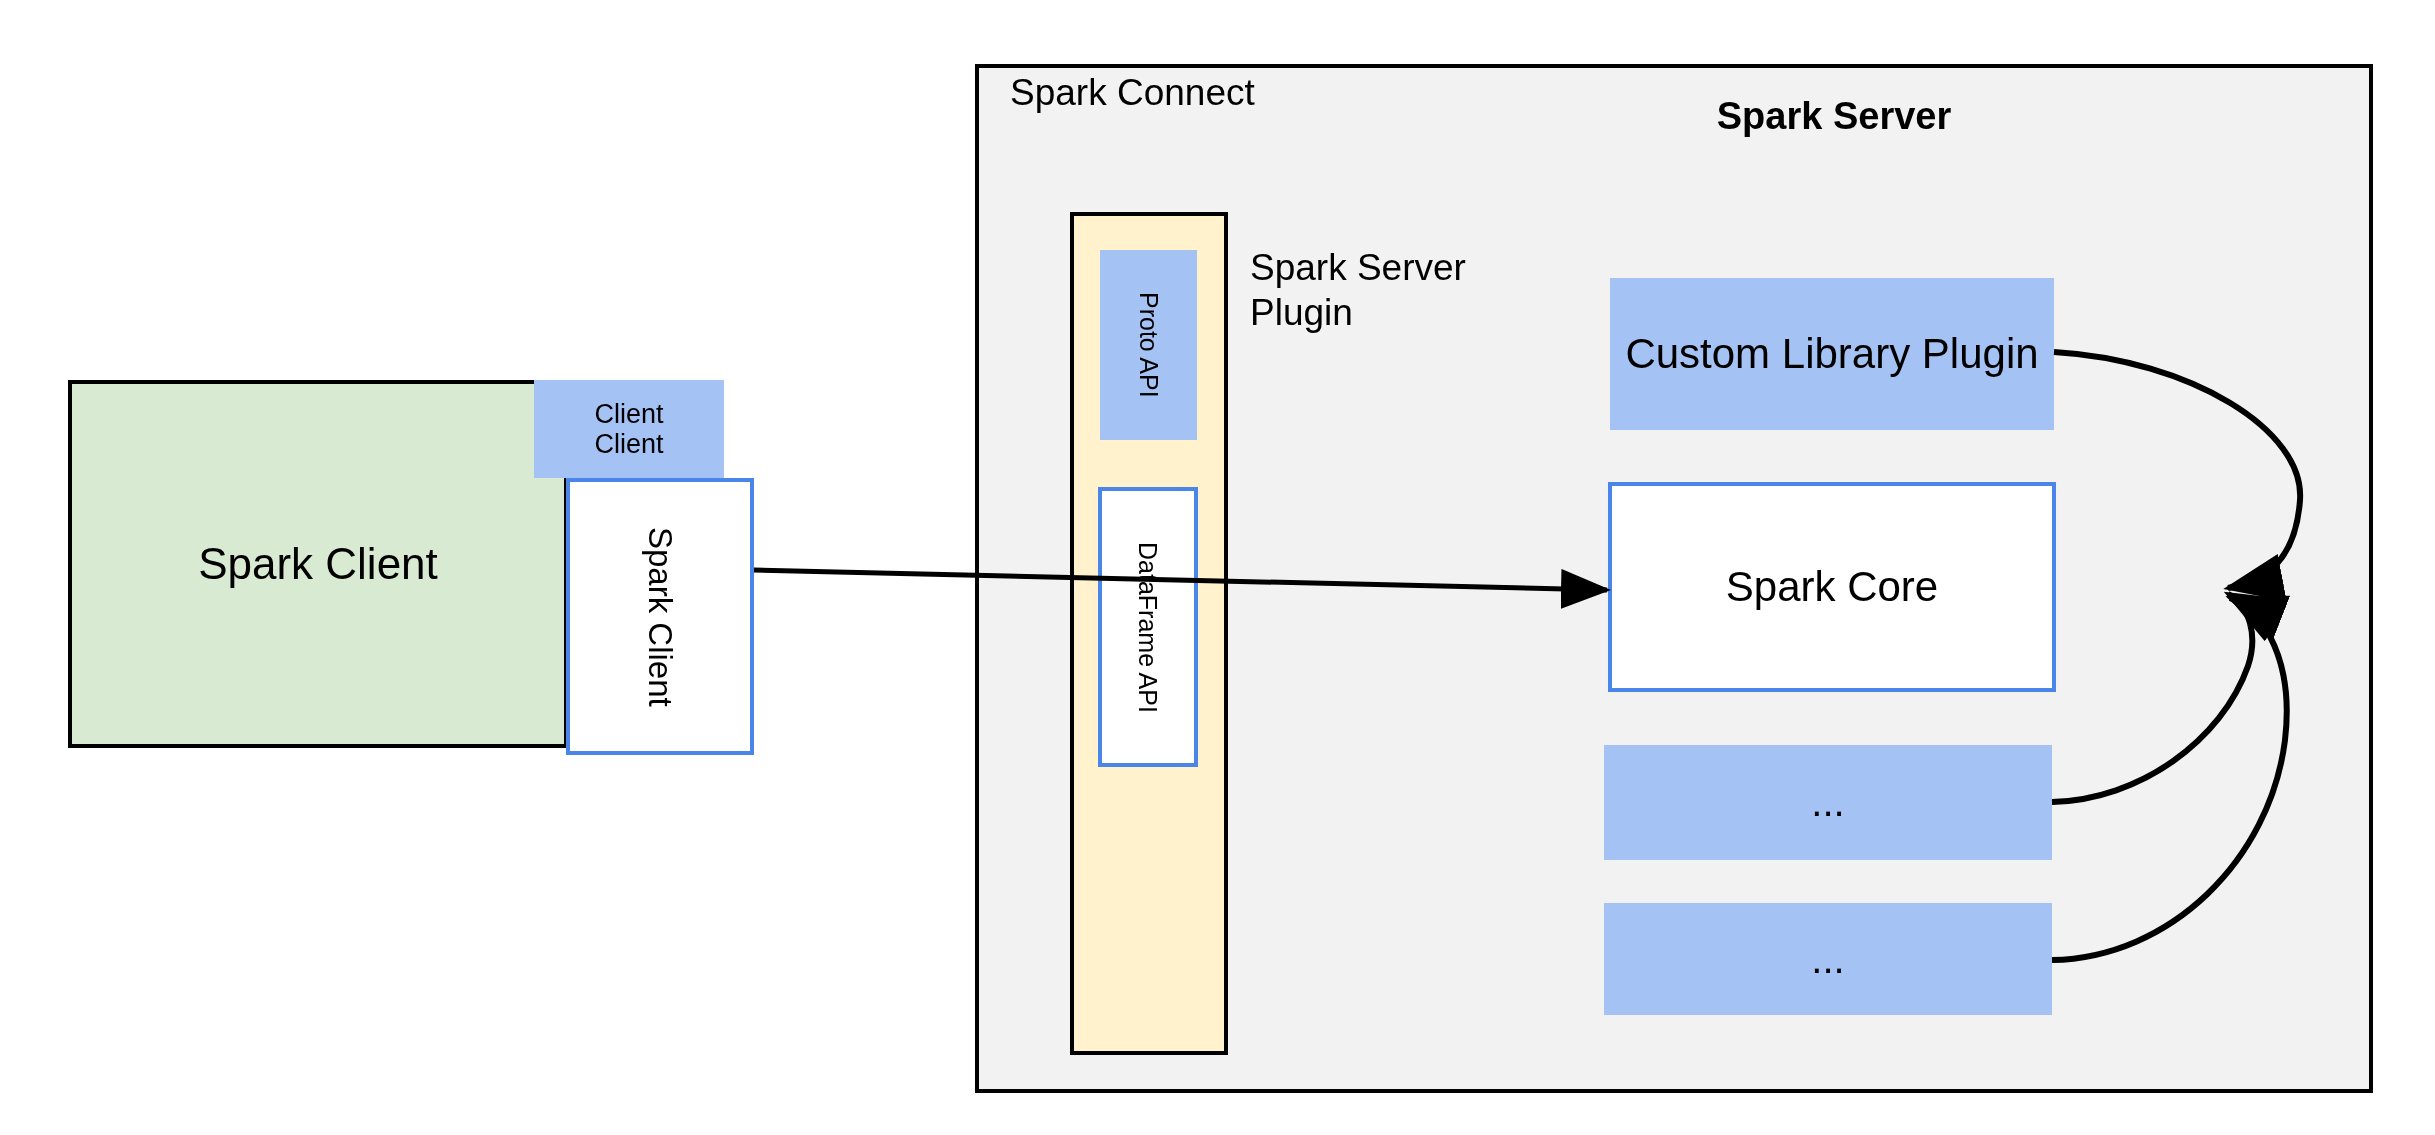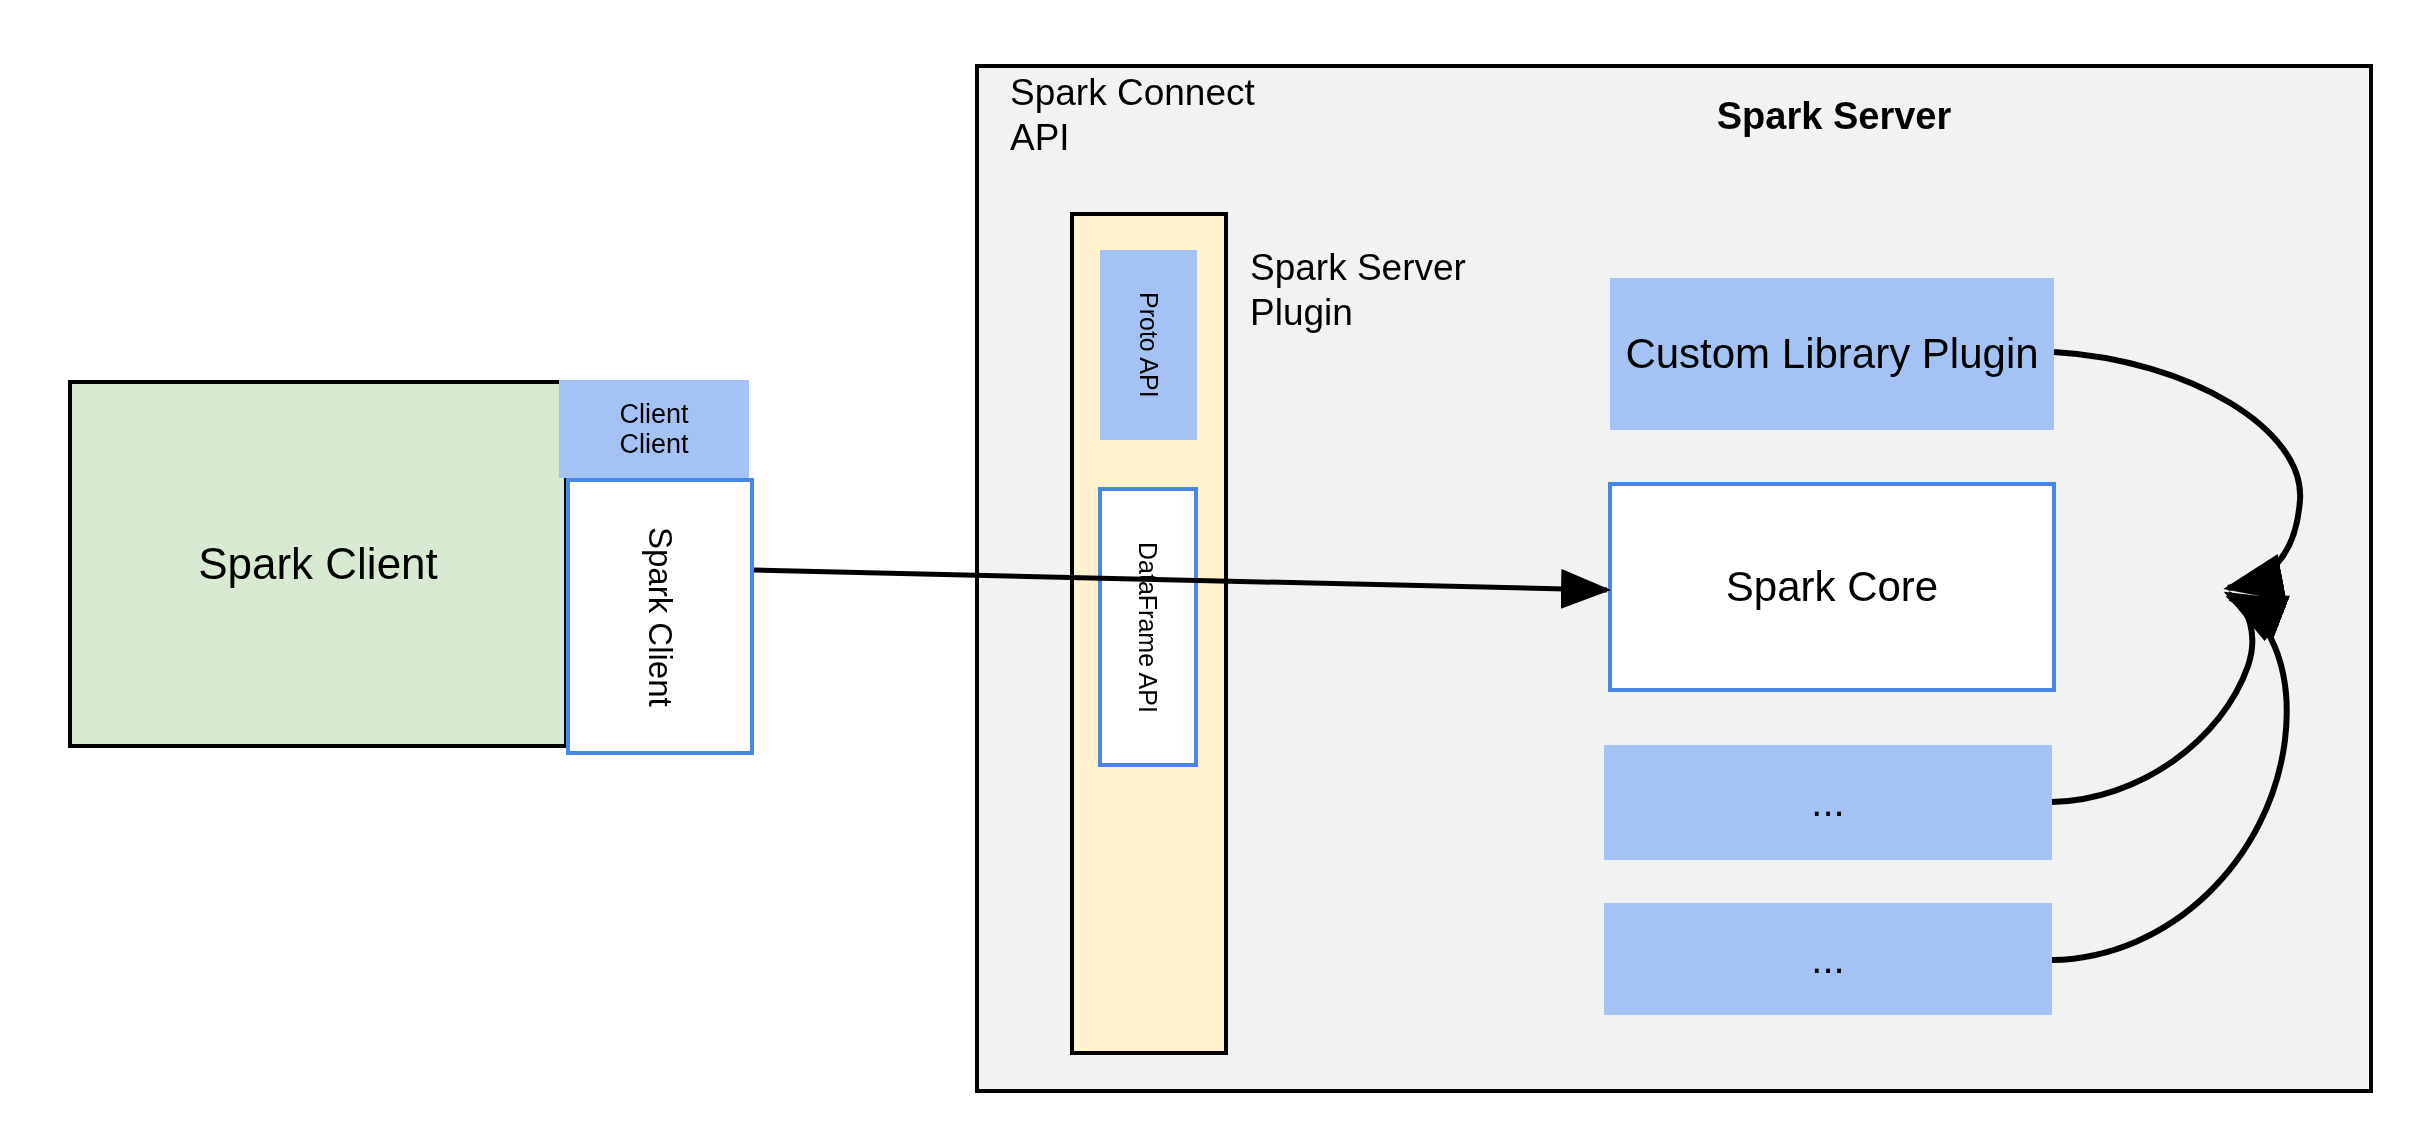--- a/index.html
+++ b/index.html
@@ -34,21 +34,21 @@
   #client-app-box {
     left: 68px;
     top: 380px;
     width: 500px;
     height: 368px;
     background: #d9ead3;
     border: 4px solid #000000;
     font-size: 44px;
   }
   #client-package-box {
-    left: 559px;
+    left: 534px;
     top: 380px;
     width: 190px;
     height: 98px;
     background: #a4c2f4;
     border: 0;
     font-size: 27px;
   }
   #spark-client-box {
     left: 566px;
     top: 478px;
@@ -200,21 +200,20 @@
   </div>
 
   <div class="box" id="spark-client-box">
     <span class="vert-text">Spark Client</span>
   </div>
 
   <div class="box" id="spark-server-box"></div>
 
   <div id="spark-connect-api-label">
     <div>Spark Connect</div>
-    <div>API</div>
   </div>
 
   <div id="spark-server-title">Spark Server</div>
 
   <div class="box" id="server-library-column"></div>
 
   <div id="spark-server-library-label">
     <div>Spark Server</div>
     <div>Plugin</div>
   </div>

